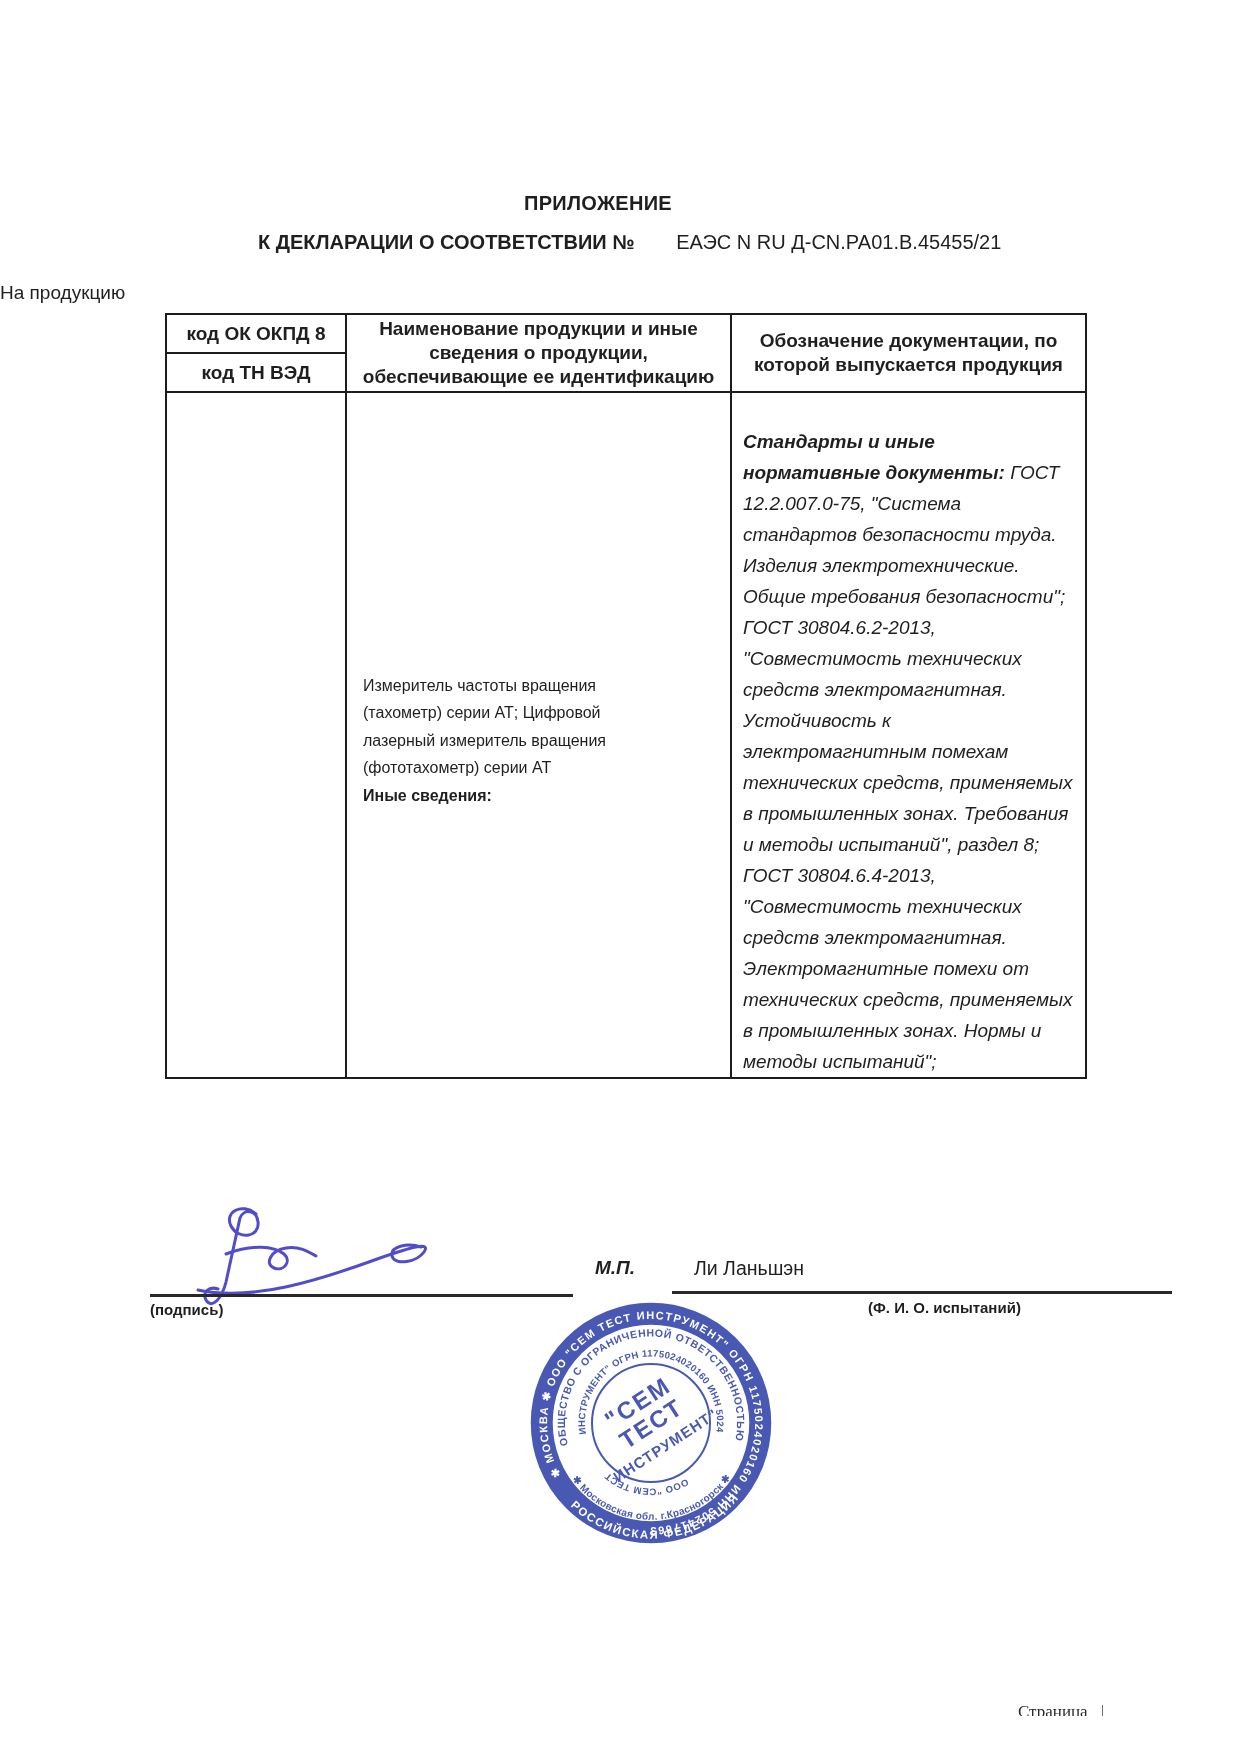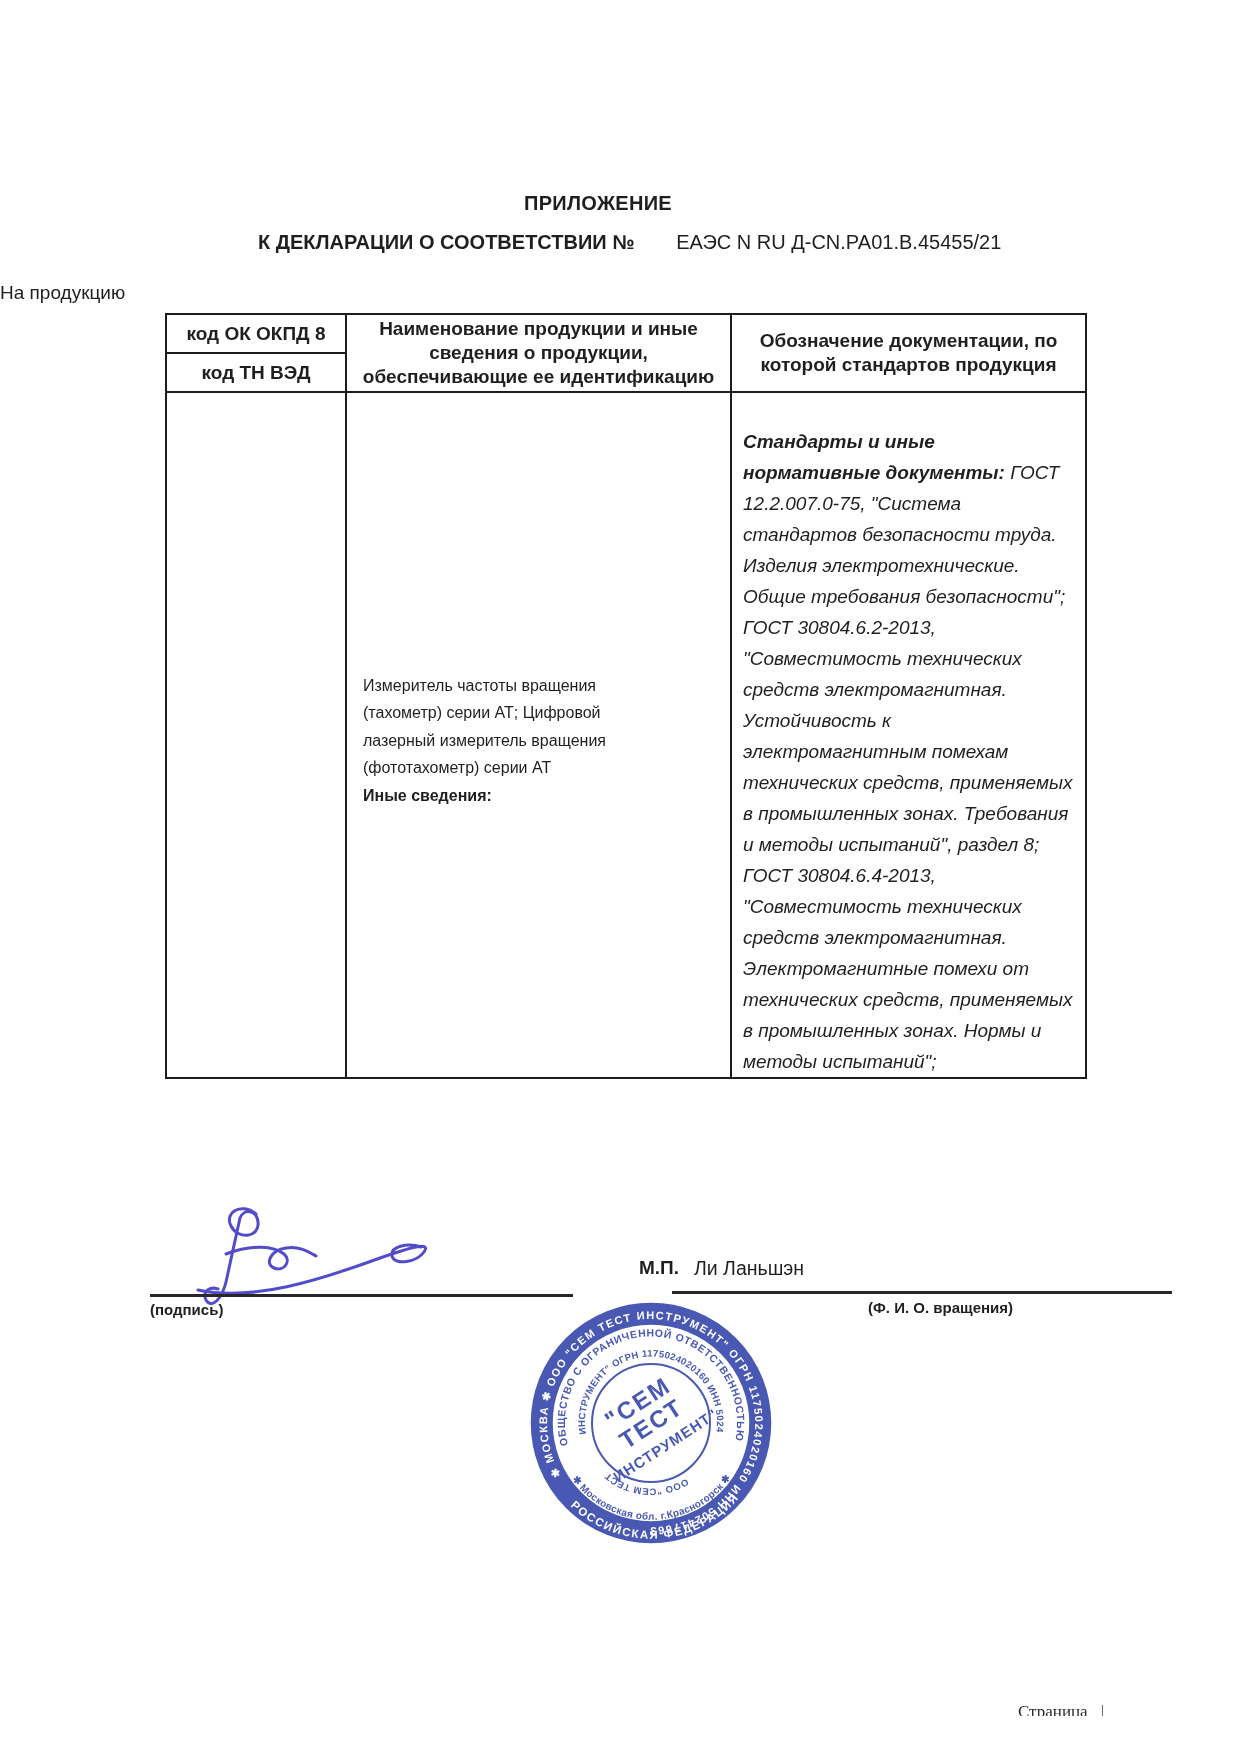--- a/index.html
+++ b/index.html
@@ -25,21 +25,21 @@
   td.hcell { font-weight:bold; text-align:center; line-height:24px; padding:2px 6px; }
   td.body-cell { vertical-align:top; }
   .cell-product { padding:11px 63px 0 16px; font-size:16px; line-height:27.5px; }
   .cell-product .other { font-weight:bold; }
   .cell-docs { padding:33px 9px 0 11px; font-size:19px; line-height:31px;font-style:italic; }
   .cell-docs .b { font-weight:bold; }
 
   .sig-svg { position:absolute; left:168px; top:1202px; }
   .sig-line  { position:absolute; left:150px; top:1294px; width:423px; border-top:3px solid #282828; }
   .sig-cap   { position:absolute; left:150px; top:1301px; width:423px; text-align:left; font-size:15px; font-weight:bold; }
-  .mp        { position:absolute; left:639px; top:1257px; font-size:19px; font-weight:bold; }
+  .mp        { position:absolute; left:595px; top:1257px; font-size:19px; font-weight:bold;font-style:italic; }
   .applicant { position:absolute; left:694px; top:1257px; font-size:19.5px; }
   .name-line { position:absolute; left:672px; top:1291px; width:500px; border-top:3px solid #282828; }
   .name-cap  { position:absolute; left:868px; top:1299px; font-size:15px; font-weight:bold; }
 
   .stamp-svg { position:absolute; left:528px; top:1300px; opacity:.93; }
 
   .footer {
     position:absolute; left:1018px; top:1702px; font-family:"Liberation Serif", serif;
     font-size:17px; color:#2a2a2a; white-space:nowrap;
   }
@@ -62,21 +62,21 @@
   <table class="products">
     <colgroup>
         <col style="width:180px">
         <col style="width:385px">
         <col style="width:355px">
       </colgroup>
     <tbody>
         <tr style="height:37px">
       <td class="hcell">код ОК ОКПД 8</td>
       <td class="hcell" rowspan="2">Наименование продукции и иные сведения о продукции, обеспечивающие ее идентификацию</td>
-      <td class="hcell" rowspan="2">Обозначение документации, по которой стандартов продукция</td>
+      <td class="hcell" rowspan="2">Обозначение документации, по которой выпускается продукция</td>
     </tr>
     <tr style="height:37px">
       <td class="hcell">код ТН ВЭД</td>
     </tr>
     <tr style="height:643px">
       <td class="body-cell"></td>
       <td class="body-cell">
         <div class="cell-product">
           <span>Измеритель частоты вращения (тахометр) серии АТ; Цифровой лазерный измеритель вращения (фототахометр) серии АТ</span>
           <div class="other">Иные сведения:</div>
@@ -97,21 +97,21 @@
       <path d="M58 52 C84 42 106 44 116 52 C124 59 116 70 106 66 C96 62 103 48 118 46 C132 44 141 50 148 54"></path>
       <path d="M30 88 C84 100 152 78 212 56 C246 44 263 40 256 50 C249 60 227 64 224 54 C222 45 239 40 253 45"></path>
     </g>
   </svg>
 
   <div class="sig-line"></div>
   <div class="sig-cap">(подпись)</div>
   <div class="mp">М.П.</div>
   <div class="applicant">Ли Ланьшэн</div>
   <div class="name-line"></div>
-  <div class="name-cap">(Ф. И. О. вращения)</div>
+  <div class="name-cap">(Ф. И. О. испытаний)</div>
 
   <svg class="stamp-svg" width="246" height="246" viewBox="0 0 246 246" font-family="Liberation Sans, sans-serif" font-weight="bold">
     <defs>
       <path id="bandTop" d="M 33 175 A 104 104 0 1 1 123 227"></path>
       <path id="bandBot" d="M 18 172 A 116 116 0 0 0 228 172"></path>
       <path id="ringTop" d="M 40 145 A 86 86 0 1 1 206 145"></path>
       <path id="ringBot" d="M 44 179 A 97 97 0 0 0 202 179"></path>
       <path id="innerTop" d="M 58 134 A 66 66 0 1 1 188 134"></path>
       <path id="innerBot" d="M 188 134 A 66 66 0 0 1 58 134"></path>
     </defs>

